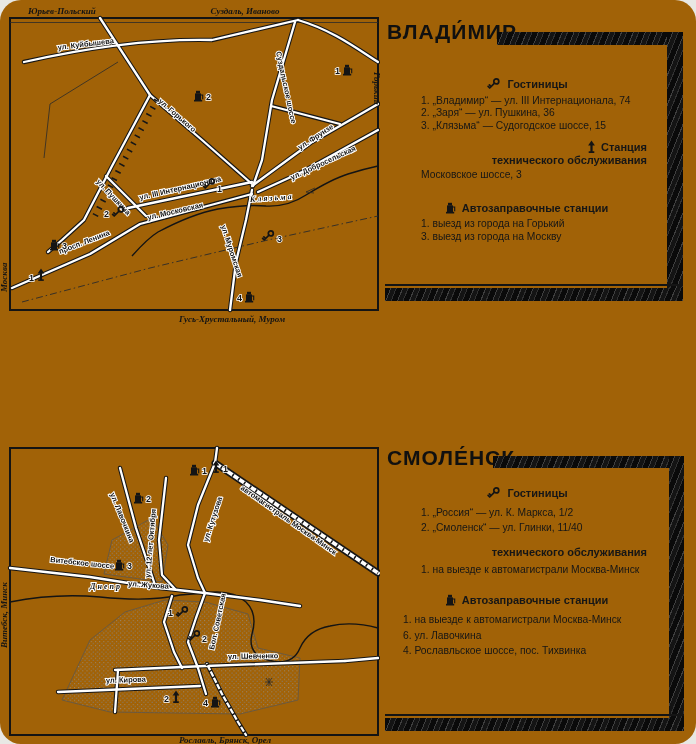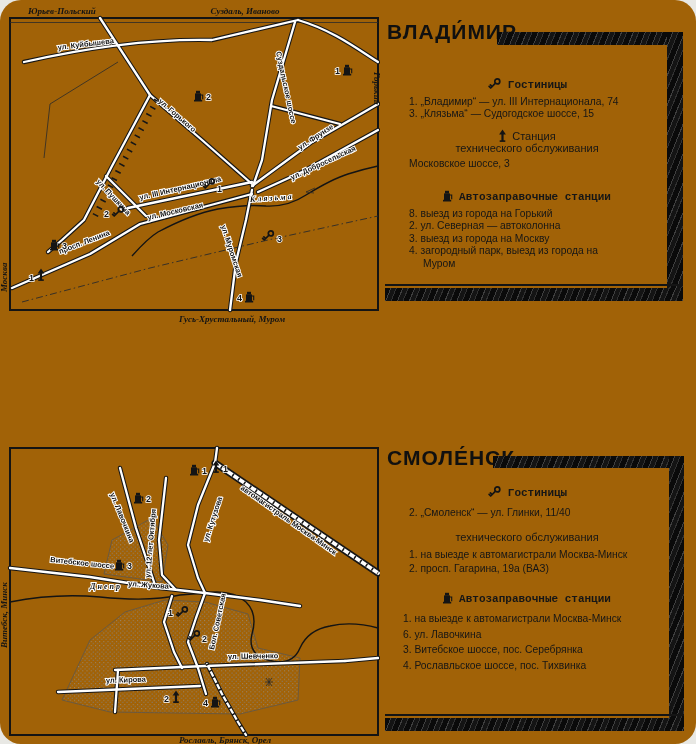--- a/index.html
+++ b/index.html
@@ -22,24 +22,24 @@
   .edge{font:italic 700 9px "Liberation Serif",serif;}
   .riv{font:italic 700 8px "Liberation Serif",serif;letter-spacing:2px;stroke:#fff;stroke-width:2px;paint-order:stroke;}
   .mk{font:700 9px "Liberation Sans",sans-serif;stroke:#fff;stroke-width:1.6px;paint-order:stroke;}
   
   .panel{position:absolute;width:306px;}
   .panel-title{position:absolute;left:2px;top:0;font:800 21px "Liberation Sans",sans-serif;
                letter-spacing:1px;color:#101010;}
   .hbar{position:absolute;background:repeating-linear-gradient(112deg,#0a0a0a 0 5px,#3f3f3f 5px 6px,#141414 6px 10px,#313131 10px 11px);}
   .hline{position:absolute;background:#141414;}
   .pbody{position:absolute;font-size:10.3px;line-height:12.5px;color:#161616;}
-  .lg-header{font-weight:700;font-size:11px;text-align:center;width:240px;margin:0 0 4px 14px;font-family:Liberation Mono, monospace;}
+  .lg-header{font-weight:700;font-size:11px;text-align:center;width:240px;margin:0 0 4px 14px;}
   .lg-header .ic{vertical-align:-2px;margin-right:6px;}
-  .lg-center{font-weight:400;font-size:11px;text-align:center;width:240px;margin-left:14px;}
-  .lg-items{margin-left:16px;}
+  .lg-center{font-weight:700;font-size:11px;text-align:right;width:240px;margin-left:14px;}
+  .lg-items{margin-left:28px;}
   .lg-items div{padding-left:14px;text-indent:-14px;}
   .sp8{height:8px;} .sp10{height:10px;} .sp16{height:16px;} .sp20{height:20px;} .sp3{height:3px;}
 </style>
 </head>
 <body>
 
 <div class="page">
 
   <svg class="citymap" style="left:0;top:0;width:380px;height:330px" viewBox="0 0 380 330">
     <defs>
@@ -249,20 +249,21 @@
 
     <div class="pbody" style="left:8px;top:58px;width:272px">
       <div class="lg-header">
         <svg class="ic" width="15" height="12" viewBox="0 0 12 12">
           <circle cx="8.8" cy="3.4" r="2.5" fill="none" stroke="#141414" stroke-width="1.7"></circle>
           <path d="M7,5.2 L2.2,10 M3.6,8.6 l-1.7,-1.7 M2.2,10 l-1.6,-1.6" fill="none" stroke="#141414" stroke-width="1.7" stroke-linecap="round"></path>
         </svg><span>Гостиницы</span>
       </div>
       <div class="lg-items" style="width:236px">
         <div>1. „Владимир“ — ул. III Интернационала, 74</div>
+        <div>2. „Заря“ — ул. Пушкина, 36</div>
         <div>3. „Клязьма“ — Судогодское шоссе, 15</div>
       </div>
       <div class="sp8"></div>
       <div class="lg-center">
         <svg class="ic" width="9" height="13" viewBox="0 0 8 13" style="vertical-align:-2px;margin-right:5px">
           <path d="M4,12 V3" stroke="#141414" stroke-width="2.2" fill="none"></path>
           <path d="M0.6,5.4 L4,0.6 L7.4,5.4 Z" fill="#141414"></path>
           <path d="M1.2,12.1 h5.6" stroke="#141414" stroke-width="1.6" fill="none"></path>
         </svg><span>Станция</span>
       </div>
@@ -274,63 +275,60 @@
       <div class="sp20"></div>
       <div class="lg-header">
         <svg class="ic" width="10" height="12" viewBox="0 0 10 12">
           <rect x="1" y="3.4" width="6" height="6.8" fill="#141414"></rect>
           <rect x="0" y="9.8" width="8.2" height="1.7" fill="#141414"></rect>
           <rect x="2" y="0.8" width="4" height="2.8" fill="#141414"></rect>
           <path d="M7,5 h1.7 v4.2" fill="none" stroke="#141414" stroke-width="1.1"></path>
         </svg><span>Автозаправочные станции</span>
       </div>
       <div class="lg-items" style="width:206px">
-        <div>8. выезд из города на Горький</div>
-        <div>2. ул. Северная — автоколонна</div>
+        <div>1. выезд из города на Горький</div>
         <div>3. выезд из города на Москву</div>
-        <div>4. загородный парк, выезд из города на Муром</div>
       </div>
     </div>
   </div>
 
   <div class="panel" id="panel-smolensk" style="left:385px;top:446px;height:292px">
     <div class="panel-title">СМОЛЕ́НСК</div>
     <div class="hbar" style="left:108px;top:10px;width:186px;height:12px"></div>
     <div class="hbar" style="left:284px;top:10px;width:15px;height:273px"></div>
     <div class="hline" style="left:0;top:268px;width:299px;height:1.5px"></div>
     <div class="hbar" style="left:0;top:272px;width:299px;height:13px"></div>
 
     <div class="pbody" style="left:8px;top:40px;width:274px;line-height:15px">
       <div class="lg-header">
         <svg class="ic" width="15" height="12" viewBox="0 0 12 12">
           <circle cx="8.8" cy="3.4" r="2.5" fill="none" stroke="#141414" stroke-width="1.7"></circle>
           <path d="M7,5.2 L2.2,10 M3.6,8.6 l-1.7,-1.7 M2.2,10 l-1.6,-1.6" fill="none" stroke="#141414" stroke-width="1.7" stroke-linecap="round"></path>
         </svg><span>Гостиницы</span>
       </div>
       <div class="lg-items" style="width:250px">
+        <div>1. „Россия“ — ул. К. Маркса, 1/2</div>
         <div>2. „Смоленск“ — ул. Глинки, 11/40</div>
       </div>
       <div class="sp10"></div>
       <div class="lg-center">технического обслуживания</div>
       <div class="sp3"></div>
       <div class="lg-items" style="width:230px;line-height:14px">
         <div>1. на выезде к автомагистрали Москва-Минск</div>
-        <div>2. просп. Гагарина, 19а (ВАЗ)</div>
       </div>
       <div class="sp16"></div>
       <div class="lg-header">
         <svg class="ic" width="10" height="12" viewBox="0 0 10 12">
           <rect x="1" y="3.4" width="6" height="6.8" fill="#141414"></rect>
           <rect x="0" y="9.8" width="8.2" height="1.7" fill="#141414"></rect>
           <rect x="2" y="0.8" width="4" height="2.8" fill="#141414"></rect>
           <path d="M7,5 h1.7 v4.2" fill="none" stroke="#141414" stroke-width="1.1"></path>
         </svg><span>Автозаправочные станции</span>
       </div>
       <div class="lg-items" style="width:262px;margin-left:10px;line-height:15.5px">
         <div>1. на выезде к автомагистрали Москва-Минск</div>
         <div>6. ул. Лавочкина</div>
-        <div>3. Витебское шоссе, пос. Серебрянка</div>
         <div>4. Рославльское шоссе, пос. Тихвинка</div>
       </div>
     </div>
   </div>
 
 </div>
 
 </body></html>

